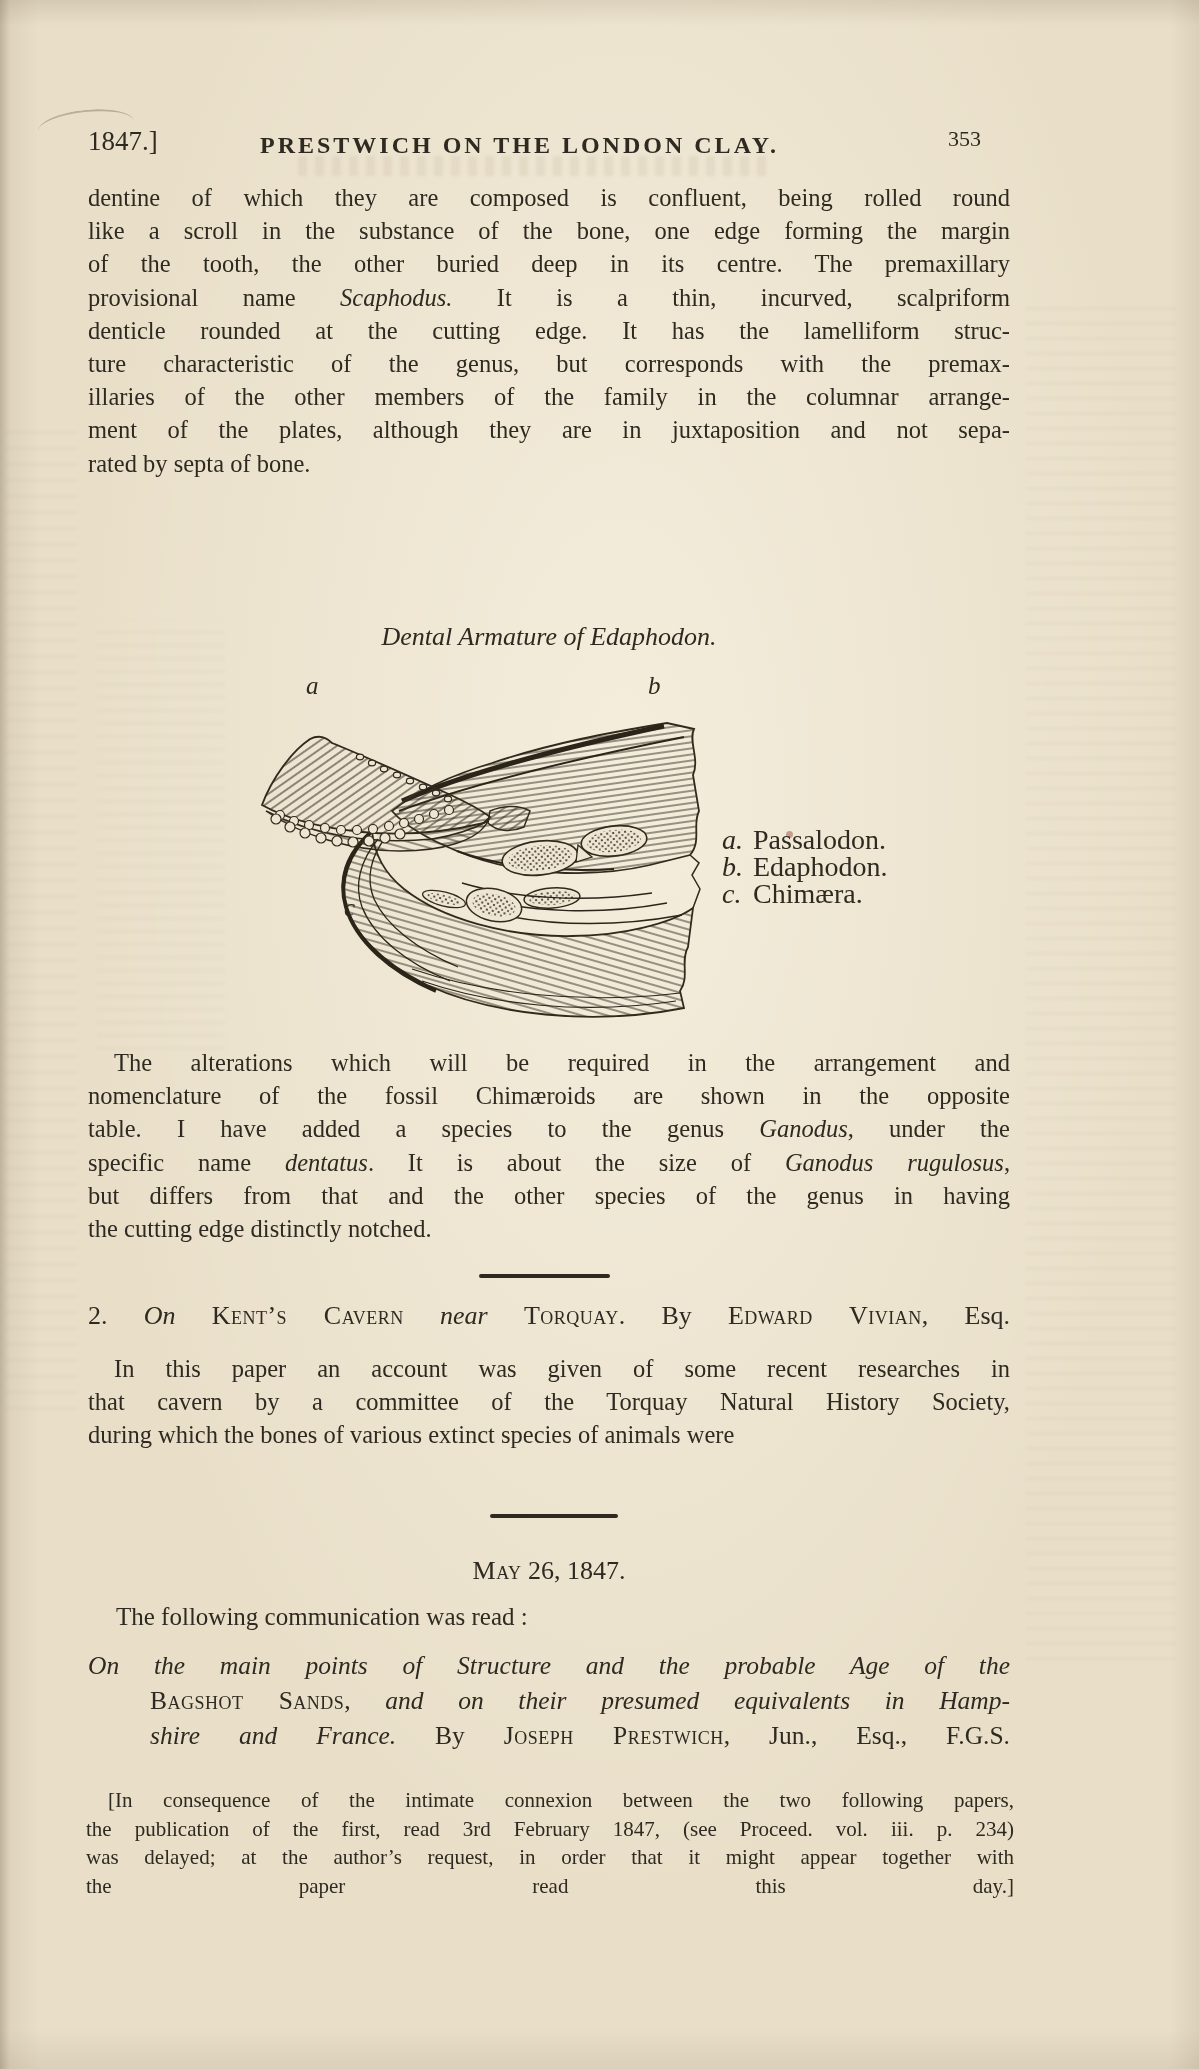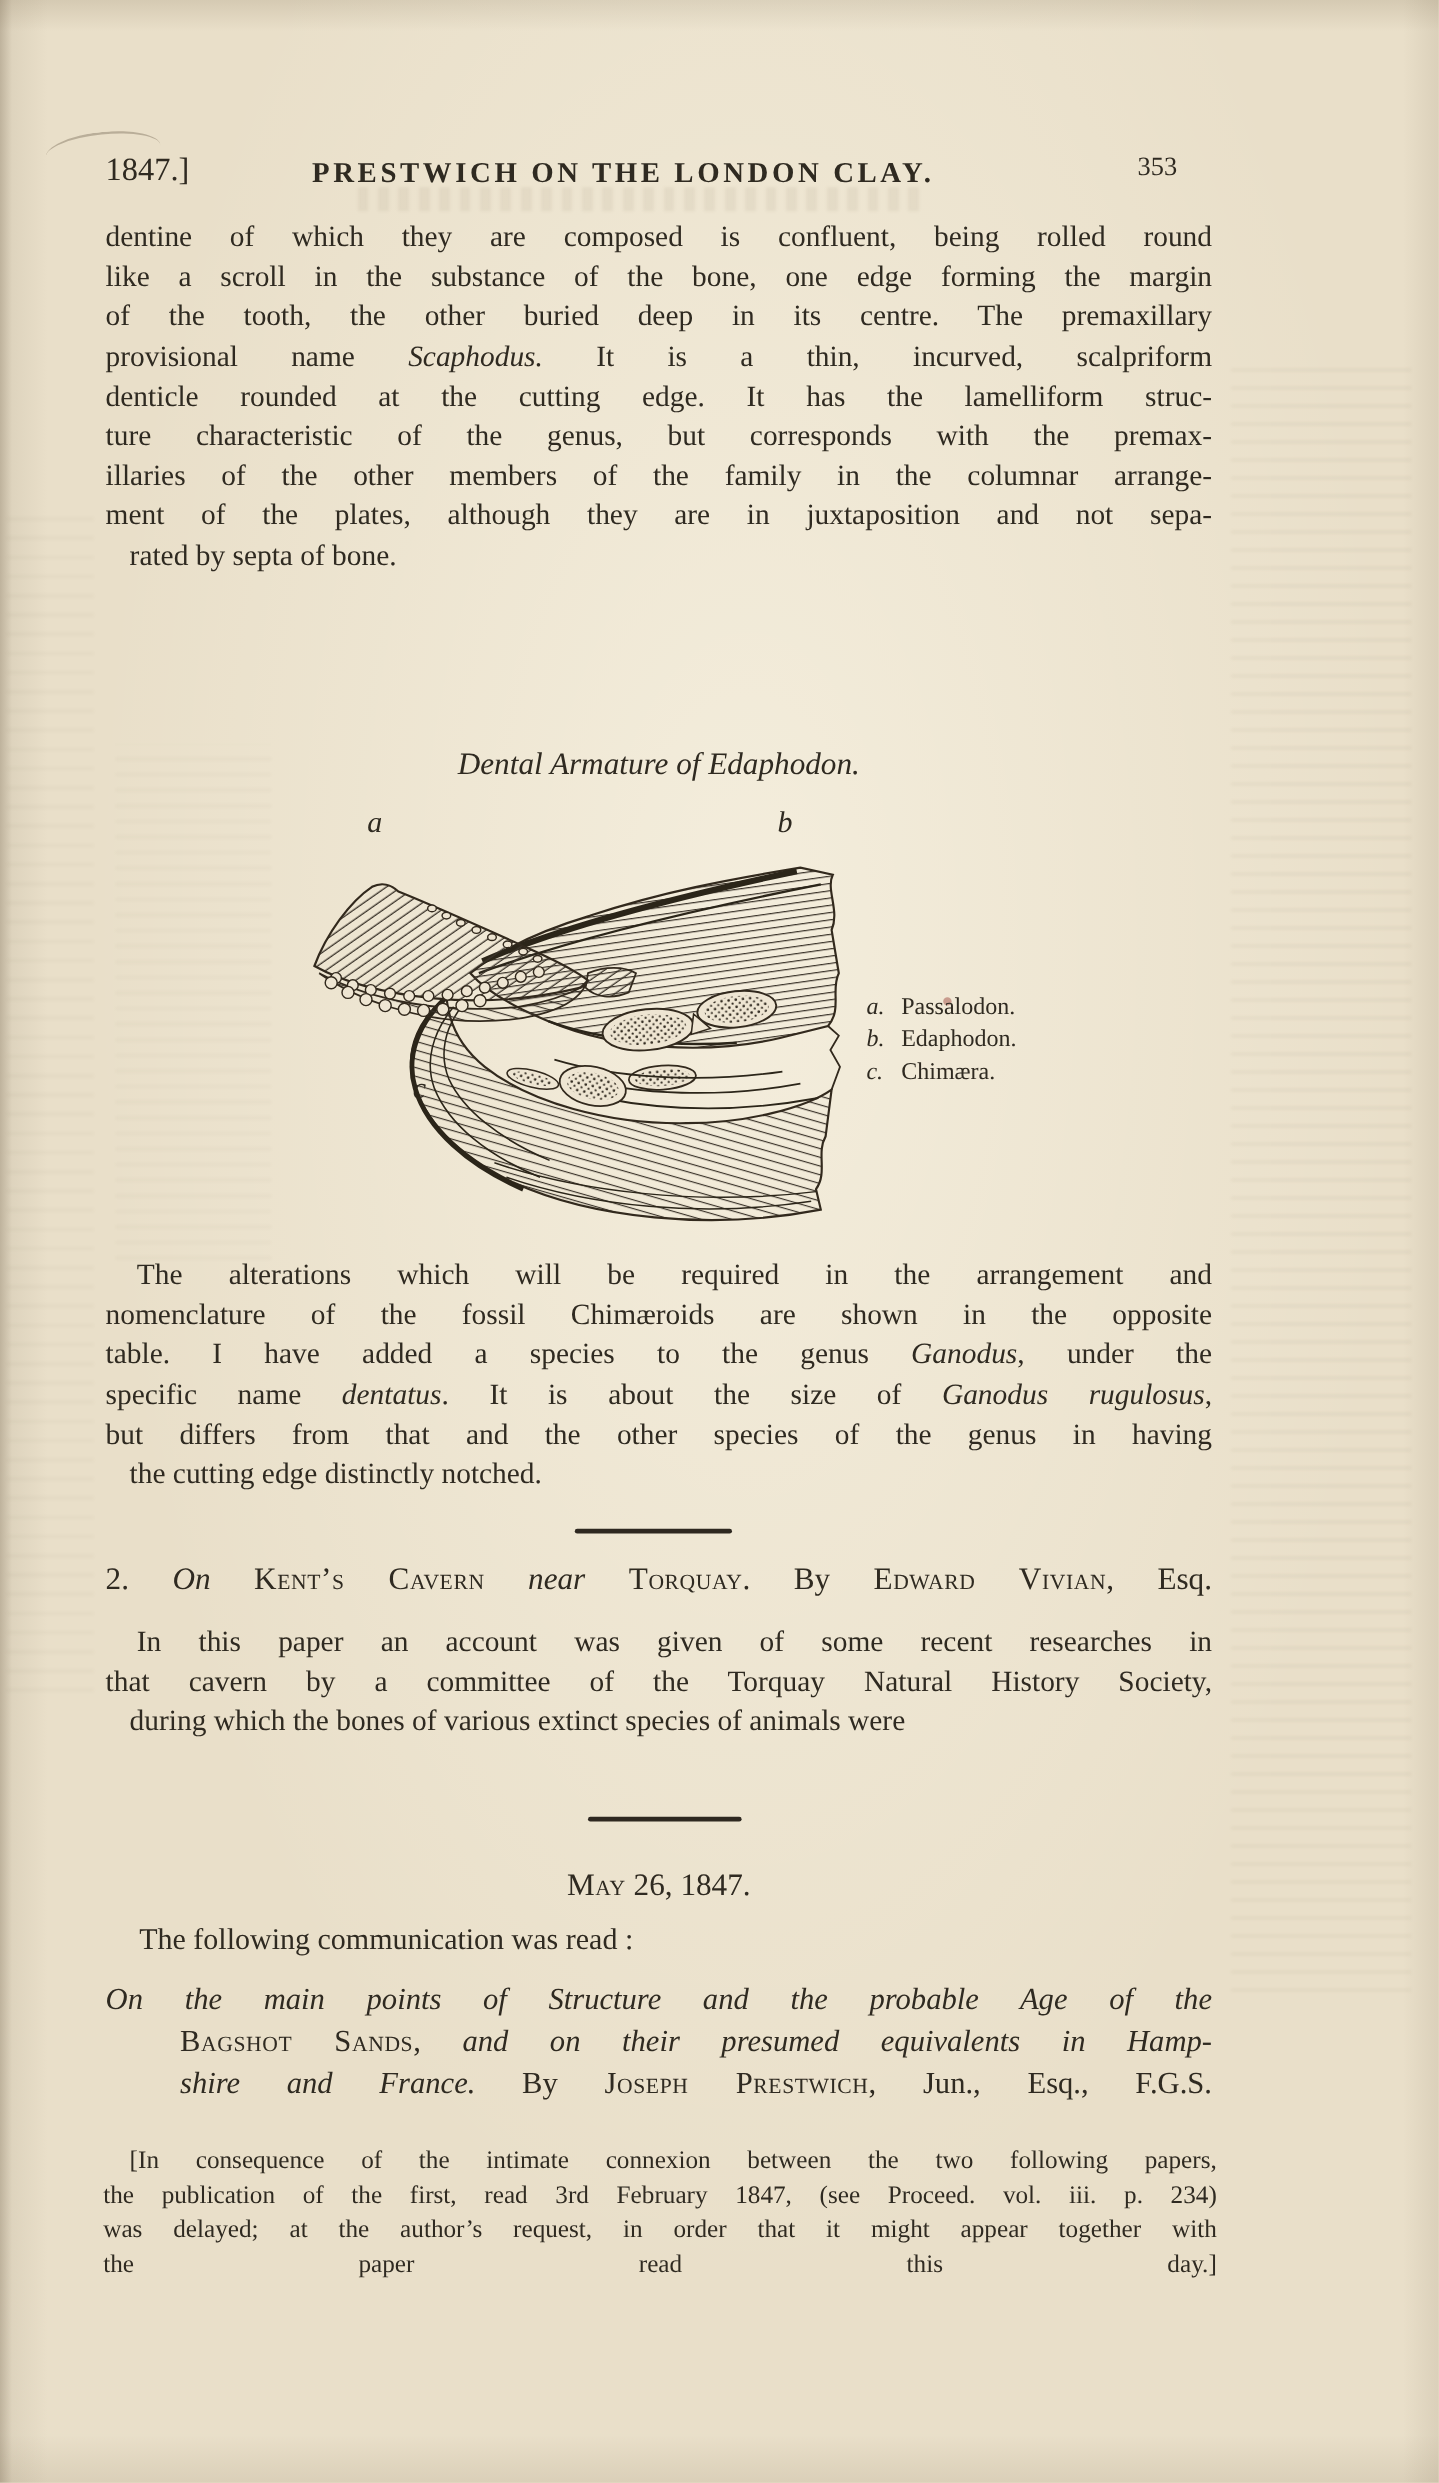--- a/index.html
+++ b/index.html
@@ -36,35 +36,35 @@
   .speck{position:absolute;left:786px;top:831px;width:7px;height:7px;border-radius:50%;
     background:rgba(168,92,82,.55);}
   
   .hdr-date{position:absolute;left:88px;top:126px;font-size:27px;}
   .hdr-title{position:absolute;left:260px;top:132px;width:540px;text-align:left;
     font-size:24px;font-weight:bold;letter-spacing:3px;}
   .hdr-page{position:absolute;left:948px;top:126px;font-size:22px;}
   
   .para{position:absolute;left:88px;width:922px;font-size:24.5px;line-height:33.2px;}
   .tline{text-align:justify;text-align-last:justify;white-space:normal;}
-  .para .tline:last-child{text-align-last:left;margin-left:20px;}
+  .para .tline:last-child{text-align-last:left;}
   .ind{text-indent:26px;}
   .hang{padding-left:62px;}
   .st-i{font-style:italic;}
   .st-sc{font-variant-caps:small-caps;letter-spacing:.5px;}
   .p1{top:181px;}
   .p2{top:1046px;}
   .fig-caption{position:absolute;left:88px;top:622px;width:922px;text-align:center;
     font-style:italic;font-size:26px;}
   .fig-label{position:absolute;font-style:italic;font-size:25px;}
   .lab-a{left:306px;top:672px;}
   .lab-b{left:648px;top:672px;}
   .lab-c{left:344px;top:894px;}
   .fig-svg{position:absolute;left:252px;top:693px;}
-  .legend{position:absolute;left:722px;top:826px;font-size:20px;line-height:27px;}
+  .legend{position:absolute;left:722px;top:826px;font-size:28px;line-height:27px;}
   .legend .key{font-style:italic;display:inline-block;min-width:24px;}
   .rule{position:absolute;height:4px;background:#2e2820;border-radius:2px;}
   .rule-1{left:479px;top:1274px;width:131px;}
   .rule-2{left:490px;top:1514px;width:128px;}
   .sec-heading{position:absolute;left:88px;top:1301px;width:922px;font-size:26px;
     text-align:justify;text-align-last:justify;}
   .p3{top:1352px;}
   .date-heading{position:absolute;left:88px;top:1556px;width:922px;text-align:center;font-size:26px;}
   .intro-line{position:absolute;left:88px;top:1603px;width:922px;padding-left:28px;font-size:25px;}
   .title-block{position:absolute;left:88px;top:1648px;width:922px;font-size:25.5px;line-height:35px;}

